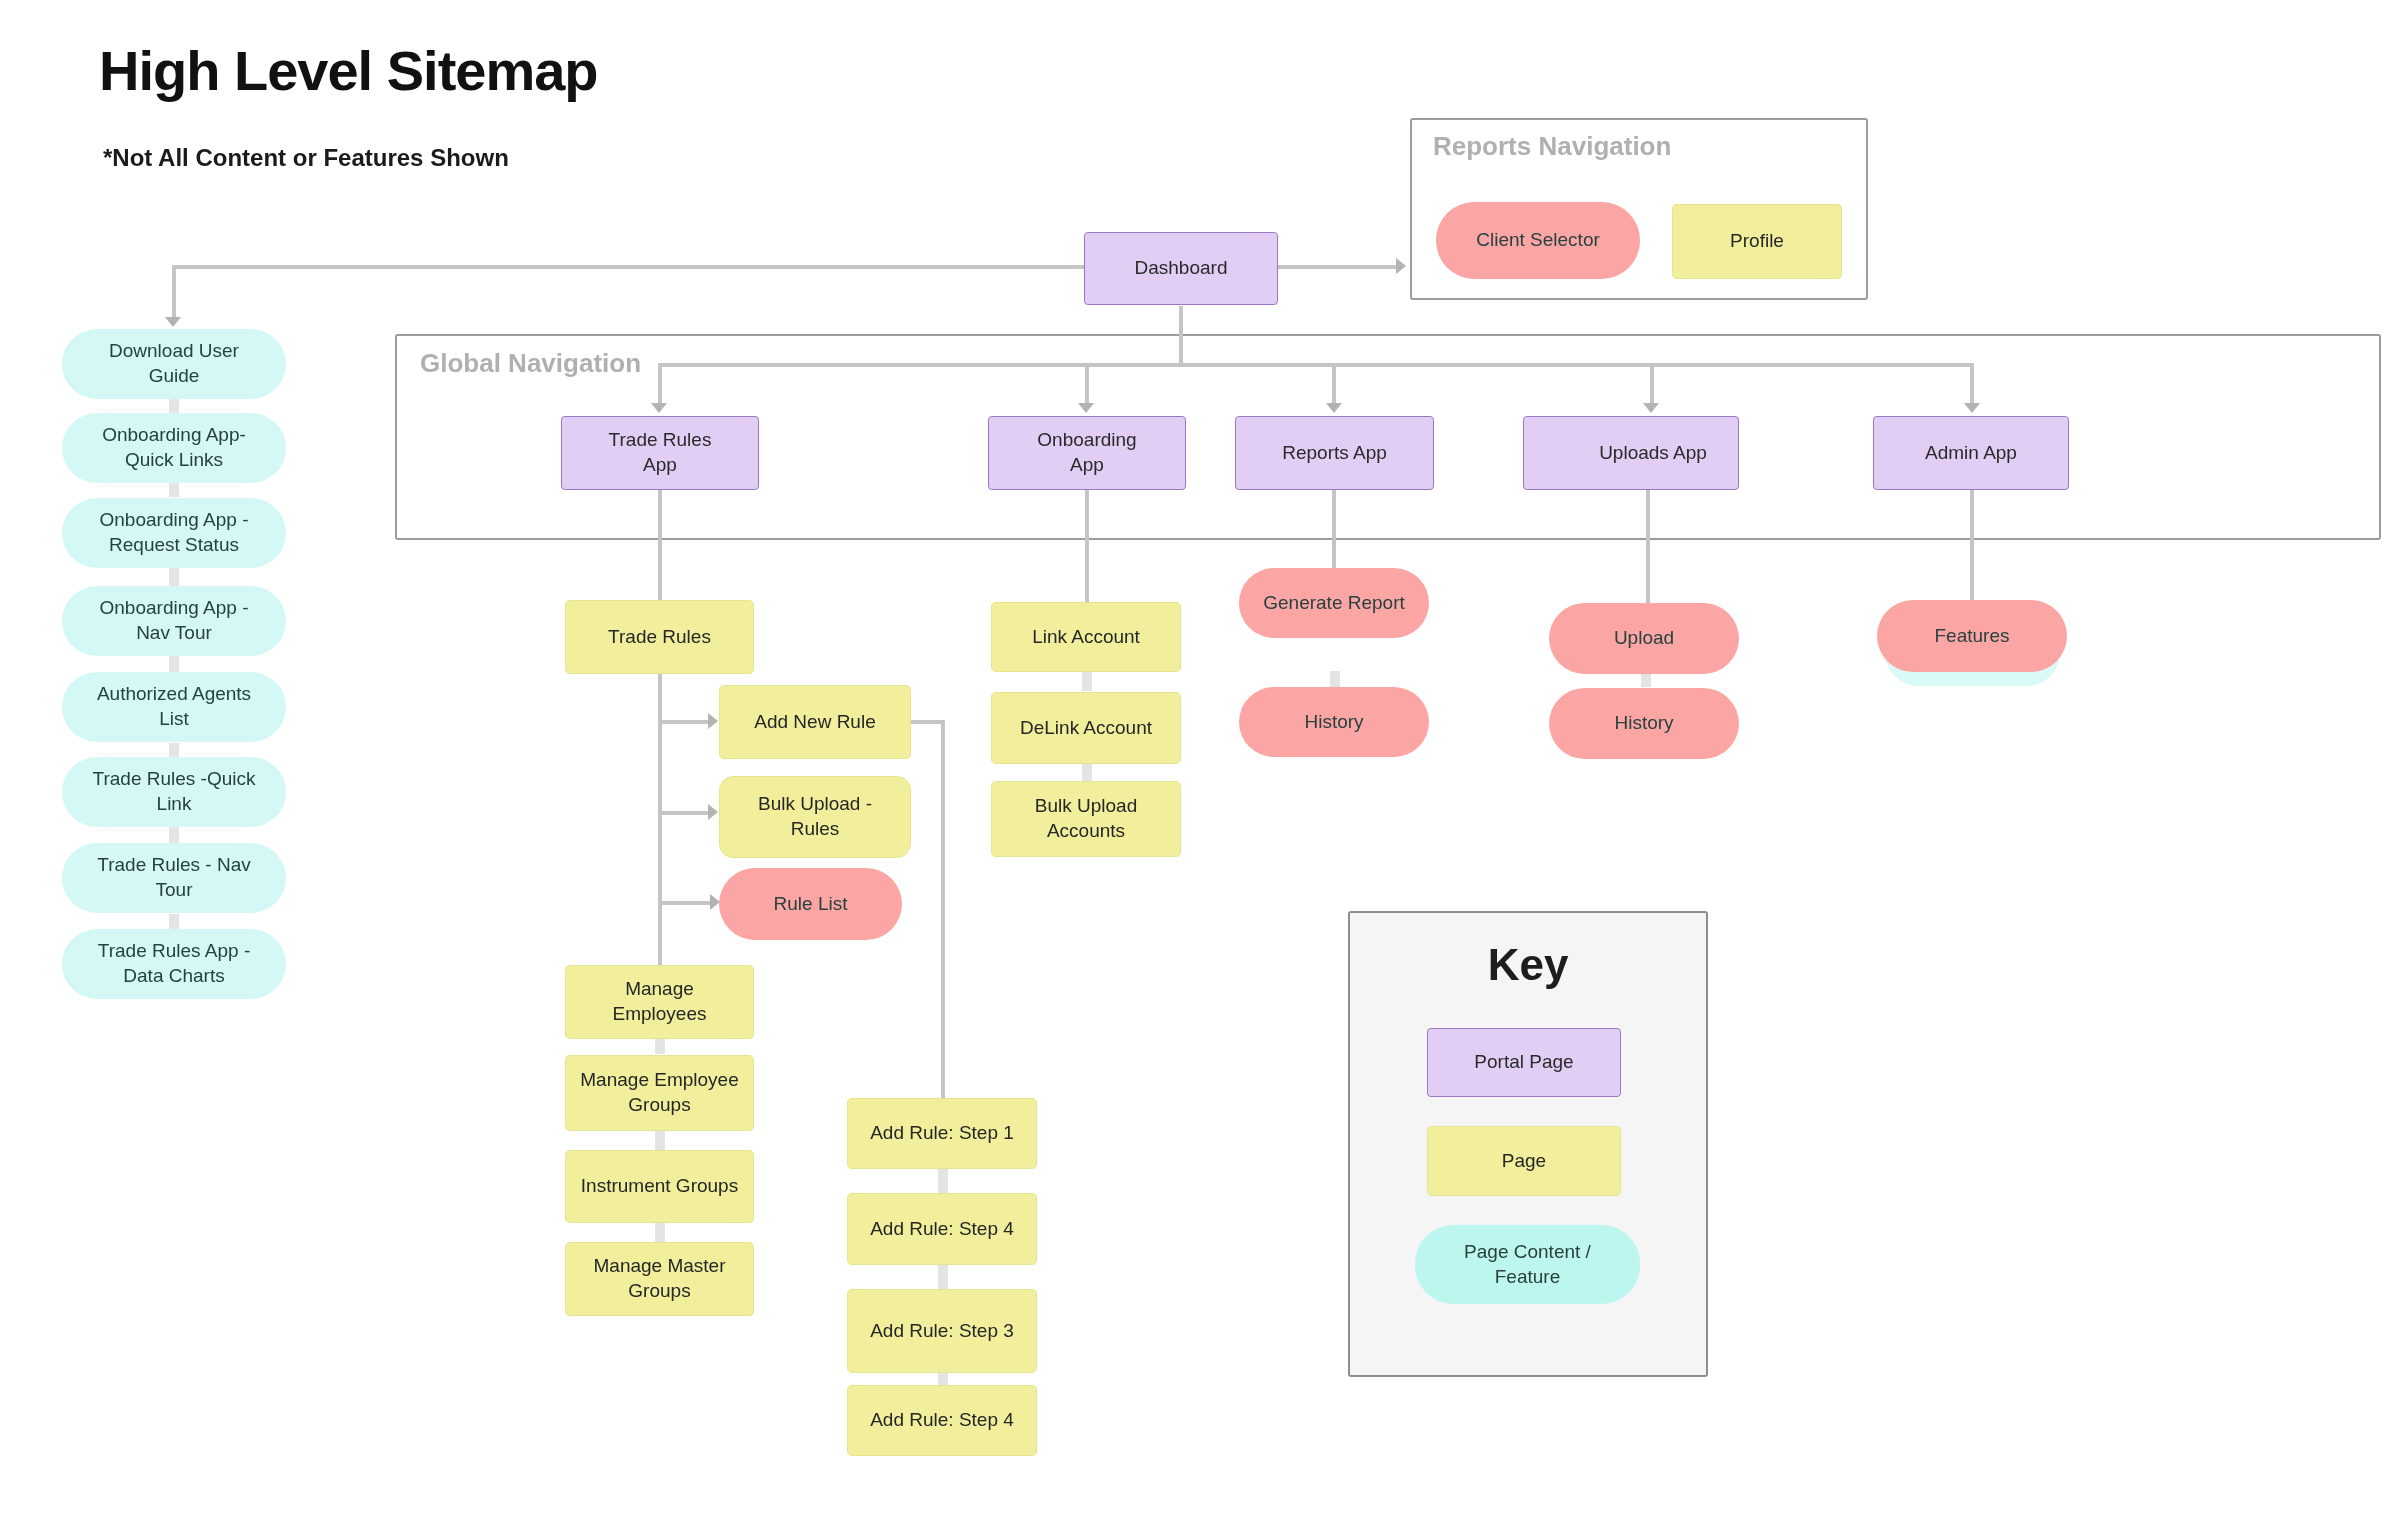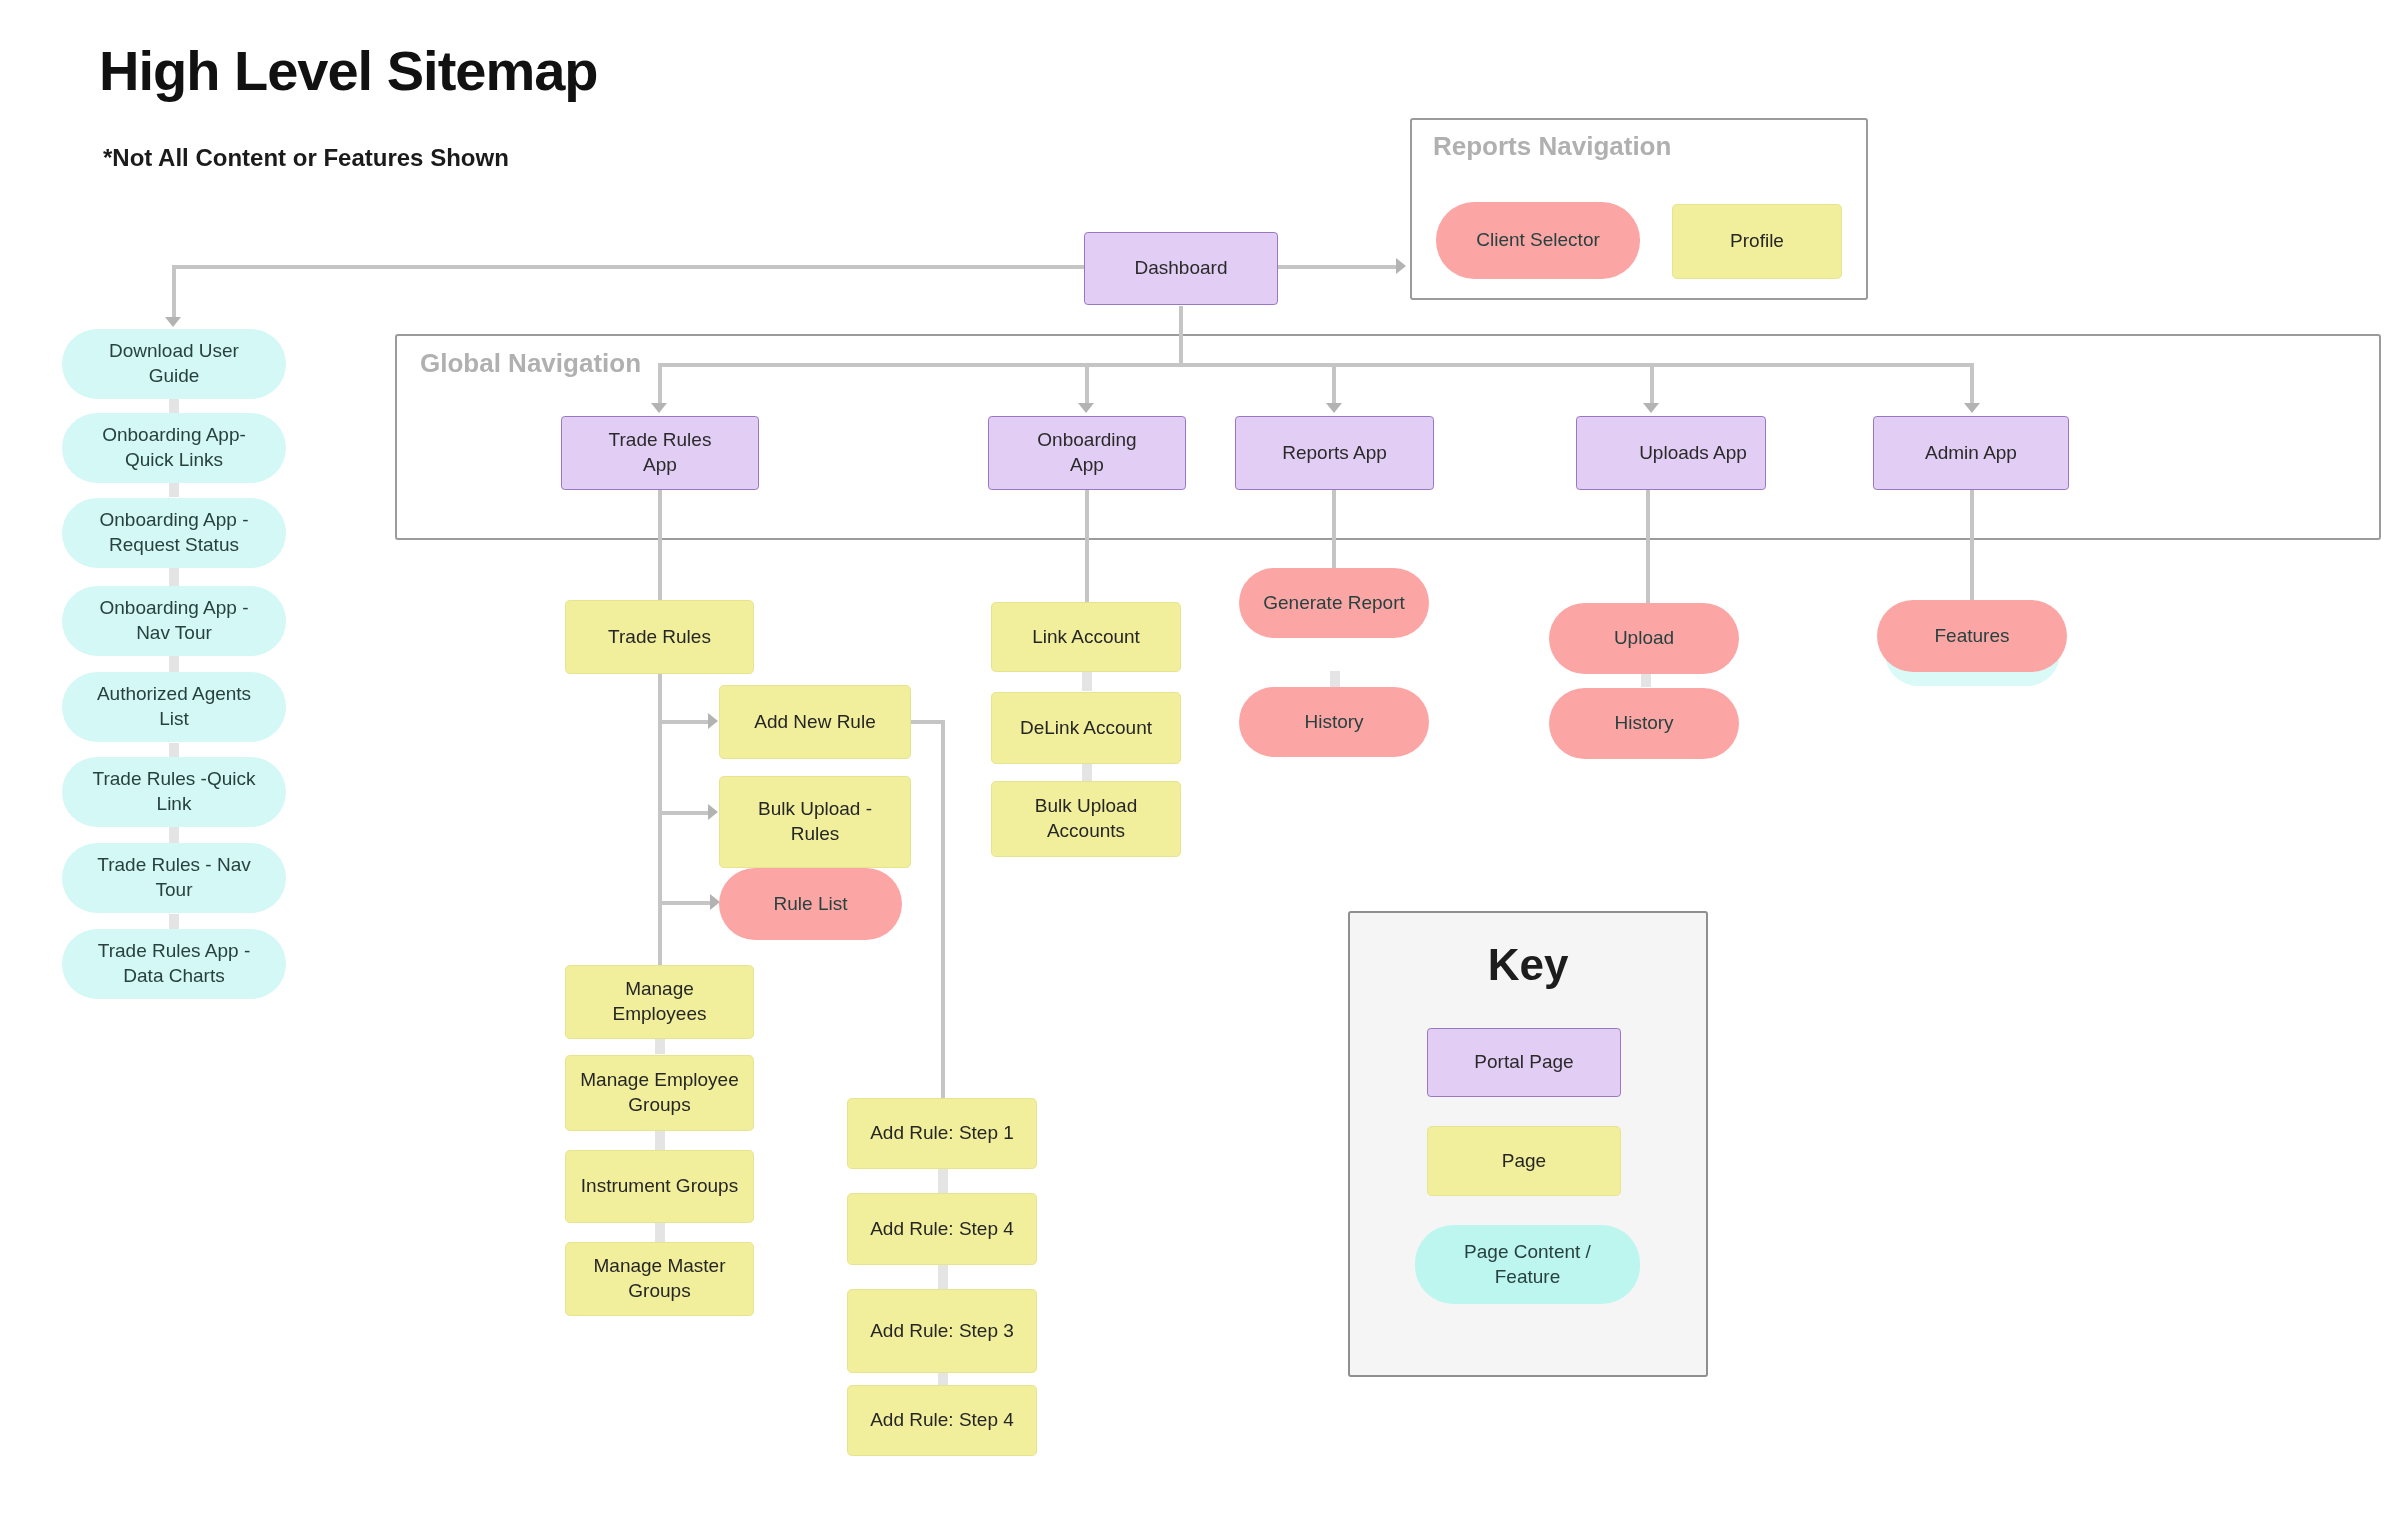--- a/index.html
+++ b/index.html
@@ -107,21 +107,21 @@
 <div class="node portal" style="left:1084px;top:232px;width:194px;height:73px;">Dashboard</div>
 
 <div class="node pill" style="left:1436px;top:202px;width:204px;height:77px;">Client Selector</div>
 <div class="node page" style="left:1672px;top:204px;width:170px;height:75px;">Profile</div>
 
 <div class="node portal" style="left:561px;top:416px;width:198px;height:74px;">Trade Rules
 App</div>
 <div class="node portal" style="left:988px;top:416px;width:198px;height:74px;">Onboarding
 App</div>
 <div class="node portal" style="left:1235px;top:416px;width:199px;height:74px;">Reports App</div>
-<div class="node portal" style="left:1576px;top:416px;width:190px;height:74px;padding-left:44px;">Uploads App</div>
+<div class="node portal" style="left:1523px;top:416px;width:216px;height:74px;padding-left:44px;">Uploads App</div>
 <div class="node portal" style="left:1873px;top:416px;width:196px;height:74px;">Admin App</div>
 
 <div class="node pill light" style="left:62px;top:329px;width:224px;height:70px;">Download User
 Guide</div>
 <div class="node pill light" style="left:62px;top:413px;width:224px;height:70px;">Onboarding App-
 Quick Links</div>
 <div class="node pill light" style="left:62px;top:498px;width:224px;height:70px;">Onboarding App -
 Request Status</div>
 <div class="node pill light" style="left:62px;top:586px;width:224px;height:70px;">Onboarding App -
 Nav Tour</div>
@@ -129,21 +129,21 @@
 List</div>
 <div class="node pill light" style="left:62px;top:757px;width:224px;height:70px;">Trade Rules -Quick
 Link</div>
 <div class="node pill light" style="left:62px;top:843px;width:224px;height:70px;">Trade Rules - Nav
 Tour</div>
 <div class="node pill light" style="left:62px;top:929px;width:224px;height:70px;">Trade Rules App -
 Data Charts</div>
 
 <div class="node page" style="left:565px;top:600px;width:189px;height:74px;">Trade Rules</div>
 <div class="node page" style="left:719px;top:685px;width:192px;height:74px;">Add New Rule</div>
-<div class="node page" style="left:719px;top:776px;width:192px;height:92px;">Bulk Upload -
+<div class="node page" style="left:719px;top:776px;width:192px;height:82px;border-radius:14px;">Bulk Upload -
 Rules</div>
 <div class="node pill" style="left:719px;top:868px;width:183px;height:72px;">Rule List</div>
 
 <div class="node page" style="left:565px;top:965px;width:189px;height:74px;">Manage
 Employees</div>
 <div class="node page" style="left:565px;top:1055px;width:189px;height:76px;">Manage Employee
 Groups</div>
 <div class="node page" style="left:565px;top:1150px;width:189px;height:73px;">Instrument Groups</div>
 <div class="node page" style="left:565px;top:1242px;width:189px;height:74px;">Manage Master
 Groups</div>

